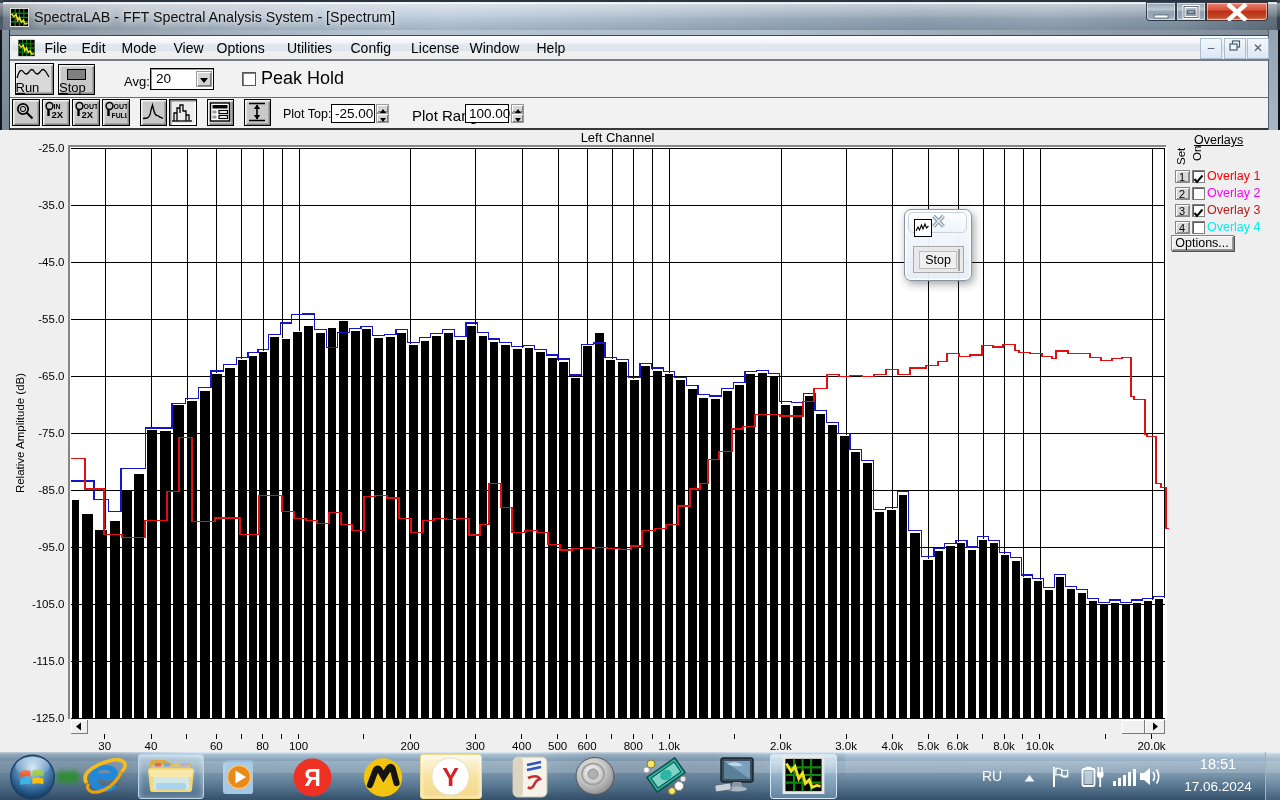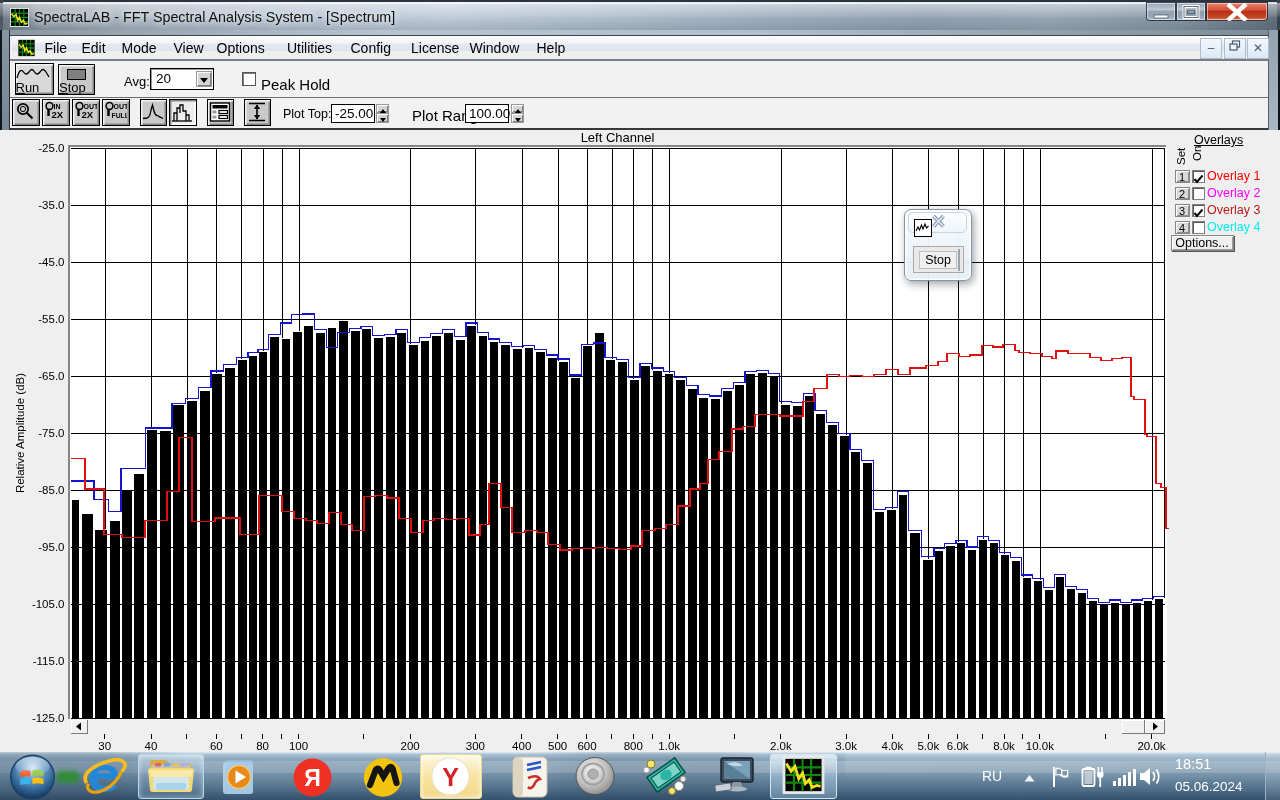--- a/index.html
+++ b/index.html
@@ -72,21 +72,21 @@
 #ministop .inner{position:absolute;left:5px;top:4px;width:38px;height:18px;background:#f0f0f0;border:1px solid #bdbdbd;
  font-size:12.5px;text-align:center;line-height:17px;color:#000;}
 #ministop .shad{position:absolute;right:3.5px;top:2px;width:2px;height:22px;background:#9aa2aa;}
 
 #taskbar{left:0;top:752px;width:1280px;height:48px;
  background:linear-gradient(180deg,#e4eef5 0,#aac1d2 5%,#8ca7bc 15%,#7f9bb0 30%,#718ea5 50%,#5f7d96 65%,#4e6c86 80%,#3f5c76 90%,#35516b 100%);}
 #taskbar:after{content:"";position:absolute;left:0;top:9px;width:100%;height:12px;
  background:linear-gradient(90deg,rgba(255,255,255,.10),rgba(255,255,255,.22) 55%,rgba(255,255,255,.16));}
 .tbox{position:absolute;top:753.5px;height:45px;border-radius:3px;}
 .trayico{position:absolute;color:#fff;}
-#clock{position:absolute;left:1175px;top:756px;width:86px;color:#fff;font-size:14.5px;text-align:left;}
+#clock{position:absolute;left:1175px;top:756px;width:86px;color:#fff;font-size:14.5px;text-align:center;}
 #showdesk{position:absolute;left:1264.5px;top:752px;width:15.5px;height:48px;
  background:linear-gradient(180deg,rgba(255,255,255,.25),rgba(160,180,200,.15));border-left:1px solid #9fb2c1;}
 </style></head><body>
 <div class="abs" id="titlebar"></div>
 <div class="abs" style="left:0;top:0;width:3px;height:30px;background:linear-gradient(180deg,#39434e,#55616e)"></div>
 <div class="abs" style="left:1277px;top:0;width:3px;height:30px;background:#39434e"></div>
 <div class="abs" id="titleshine"></div>
 <div class="abs" id="titletext">SpectraLAB - FFT Spectral Analysis System - [Spectrum]</div>
 <svg class="abs" style="left:10px;top:8px" width="19" height="19" viewBox="0 0 20 20">
     <rect x="0" y="0" width="20" height="20" fill="#e8e8e8"></rect>
@@ -151,21 +151,21 @@
 <div style="margin-top:0px"><u>S</u>top</div>
   </div>
 <div class="abs" style="left:124px;top:73.5px;font-size:13px">Avg:</div>
 <div class="whitebox" style="left:150px;top:68px;width:64px;height:22px;box-shadow:inset 1px 1px 0 #9a9a9a;">
 <div style="margin:2px 0 0 5px">20</div>
 <div style="position:absolute;right:1.5px;top:1.5px;width:16px;height:16.5px;background:#d4d4d4;border:1px solid #9a9a9a;box-shadow:inset 1px 1px 0 #fff,inset -1px -1px 0 #7a7a7a;">
 <div style="position:absolute;left:3.5px;top:6px;border:4px solid transparent;border-top:5px solid #000"></div>
     </div>
   </div>
 <div class="abs" style="left:242px;top:72px;width:13.5px;height:13.5px;background:#fff;border:1.3px solid #555;box-shadow:inset 1px 1px 0 #808080"></div>
-<div class="abs" style="left:261px;top:76px;font-size:15px">Peak Hold</div>
+<div class="abs" style="left:261px;top:68px;font-size:18px">Peak Hold</div>
 <div class="abs" id="tb1sep"></div>
 <div class="abs" id="tb2"></div>
 <div class="btn3d" style="left:12px;top:99px;width:27.5px;height:27px;"><svg width="24" height="24" viewBox="0 0 24 24">
       <circle cx="10" cy="9" r="5.2" fill="none" stroke="#000" stroke-width="1.7"></circle>
       <circle cx="10" cy="9" r="2.6" fill="none" stroke="#000" stroke-width="1"></circle>
       <path d="M13.8 12.8 L19.5 18.5" stroke="#000" stroke-width="2"></path>
     </svg></div>
 <div class="btn3d" style="left:42px;top:99px;width:27.5px;height:27px;"><svg width="24" height="24" viewBox="0 0 24 24">
       <circle cx="6.5" cy="6" r="3.4" fill="none" stroke="#000" stroke-width="1.5"></circle>
       <path d="M5.5 9 L5.5 16" stroke="#000" stroke-width="2.4"></path>
@@ -717,14 +717,14 @@
       <rect x="15" y="4" width="3" height="14"></rect>
       <rect x="20" y="1" width="3" height="17"></rect>
     </g>
   </svg>
 <svg class="trayico" style="left:1139px;top:766px" width="24" height="21" viewBox="0 0 24 21">
 <path d="M1 7 H5 L11 2 V19 L5 14 H1 Z" fill="#fff"></path>
 <path d="M14 6 Q17 10.5 14 15 M17.5 3.5 Q22 10.5 17.5 17.5" stroke="#fff" stroke-width="1.8" fill="none"></path>
   </svg>
 <div id="clock">
     <div>18:51</div>
-    <div style="font-size:13.5px;margin-top:7px;white-space:nowrap;">05.06.2024</div>
+    <div style="font-size:13.5px;margin-top:7px;white-space:nowrap;">17.06.2024</div>
   </div>
 <div id="showdesk"></div>
 </body></html>

